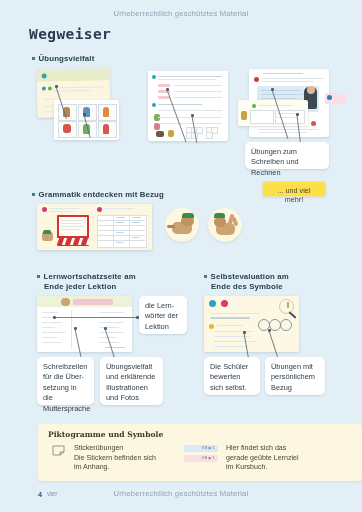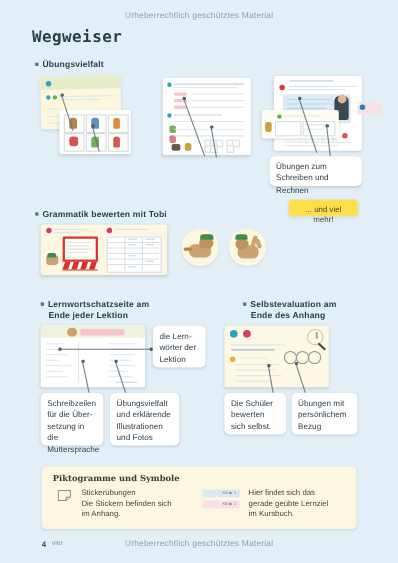--- a/index.html
+++ b/index.html
@@ -69,21 +69,21 @@
   
   .lead{position:absolute;background:#5c6a75;height:.8px;transform-origin:0 50%;opacity:.85;}
   .leaddot{position:absolute;width:2.6px;height:2.6px;border-radius:50%;background:#4d5b66;}
   
   .circ{
     position:absolute;border-radius:50%;background:#fdf7e1;
     box-shadow:0 1px 2px rgba(40,70,90,.12);
   }
   
   .legend{
-    position:absolute;left:38px;top:424px;width:286px;height:57px;
+    position:absolute;left:38px;top:424px;width:324px;height:57px;
     background:#fdf6e0;border-radius:4px;
     box-shadow:0 1px 2px rgba(40,70,90,.10);
   }
   .legend-title{
     position:absolute;left:10px;top:6px;
     font-family:"DejaVu Serif", serif;
     font-size:7.6px;font-weight:bold;color:#3d3a2a;
   }
   .legend-text{
     position:absolute;font-size:7.1px;line-height:9.6px;color:#4a4638;
@@ -234,21 +234,21 @@
   <div class="leaddot" style="left:271px;top:88px;"></div>
   <div class="lead" style="left:272px;top:89px;width:52px;transform:rotate(72deg);"></div>
   <div class="leaddot" style="left:296px;top:113px;"></div>
   <div class="lead" style="left:297px;top:114px;width:28px;transform:rotate(83deg);"></div>
 
   <div class="callout" style="left:245px;top:142px;width:84px;height:27px;">
     <span>Übungen zum Schreiben und Rechnen</span>
   </div>
 
   <div class="sec-head" style="left:32px;top:190px;">
-    <span class="bullet"></span><span>Grammatik bewerten mit Tobi</span>
+    <span class="bullet"></span><span>Grammatik entdecken mit Bezug</span>
   </div>
 
   <div class="bubble" style="left:262px;top:181px;width:64px;height:16px;text-align:center;line-height:9px;">
     <span>... und viel mehr!</span>
   </div>
 
   <div class="thumb ivory" style="left:37px;top:204px;width:115px;height:46px;background:#fdf6e0;">
     <div class="dotnum" style="left:5px;top:3px;width:5px;height:5px;background:#d63b6e;"></div>
     <div class="ln" style="left:12px;top:4px;width:30px;"></div>
     <div class="ln" style="left:12px;top:7px;width:24px;"></div>
@@ -340,23 +340,23 @@
   <div class="leaddot" style="left:104px;top:327px;"></div>
   <div class="lead" style="left:105px;top:328px;width:34px;transform:rotate(72deg);"></div>
 
   <div class="callout" style="left:37px;top:357px;width:57px;height:48px;">
     <span>Schreibzeilen für die Über­setzung in die Muttersprache</span>
   </div>
   <div class="callout" style="left:100px;top:357px;width:63px;height:48px;">
     <span>Übungsvielfalt und erklärende Illustrationen und Fotos</span>
   </div>
 
-  <div class="sec-head" style="left:221px;top:272px;width:130px;">
+  <div class="sec-head" style="left:204px;top:272px;width:130px;">
     <span class="bullet"></span><span>Selbstevaluation am</span><br>
-    <span style="margin-left:7px;">Ende des Anhang</span>
+    <span style="margin-left:7px;">Ende des Symbole</span>
   </div>
 
   <div class="thumb ivory" style="left:204px;top:296px;width:95px;height:56px;background:#fdf8e4;">
     <div class="dotnum" style="left:5px;top:4px;width:7px;height:7px;background:#2ba3c4;"></div>
     <div class="dotnum" style="left:17px;top:4px;width:7px;height:7px;background:#d63b6e;"></div>
     <div style="position:absolute;right:5px;top:3px;width:13px;height:13px;border:.8px solid #cfc9a6;border-radius:50%;"></div>
     <div style="position:absolute;right:10.5px;top:5.5px;width:1.6px;height:6px;background:#b8a977;"></div>
     <div class="ln" style="left:6px;top:17px;width:50px;"></div>
     <div class="ln dk" style="left:6px;top:21px;width:40px;height:2px;"></div>
     <div class="dotnum" style="left:5px;top:28px;width:5px;height:5px;background:#e8b33c;"></div>

